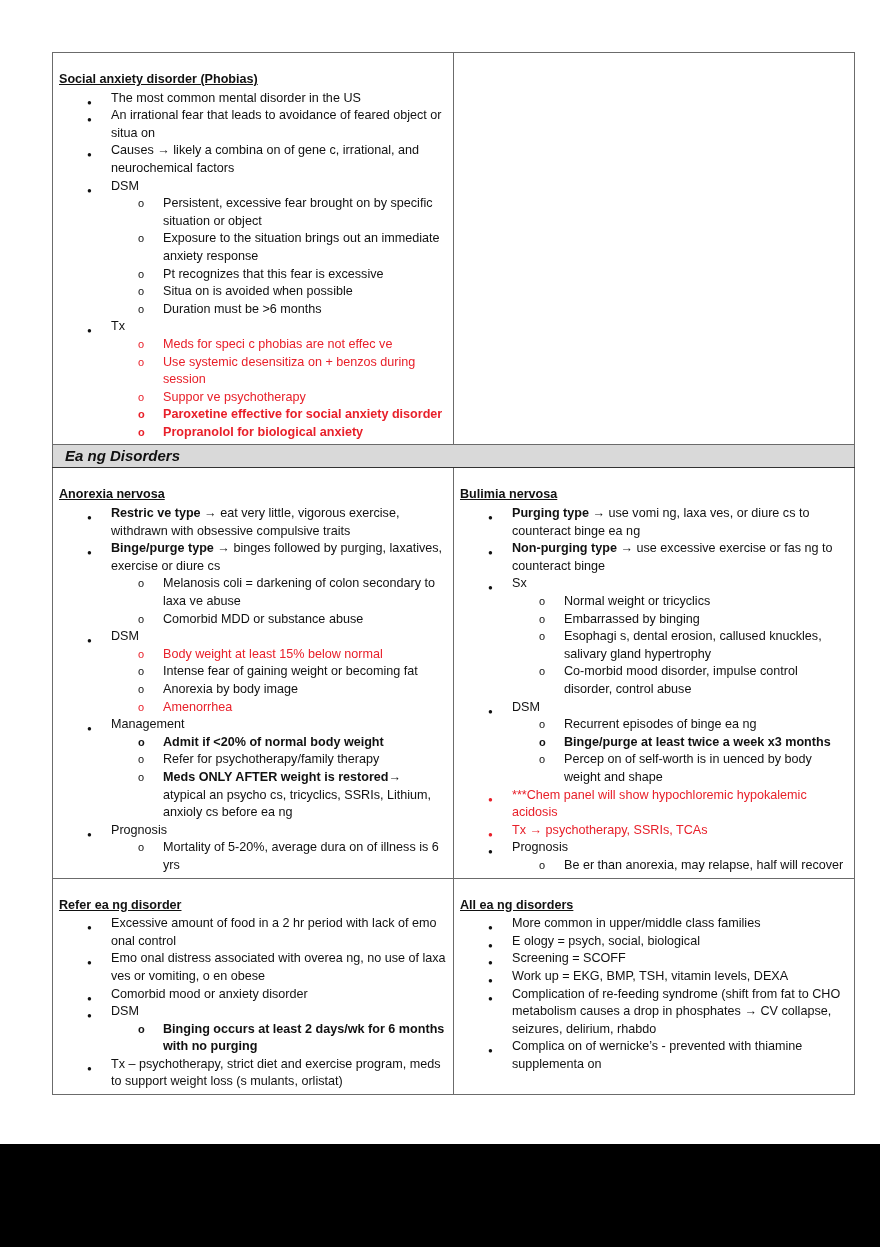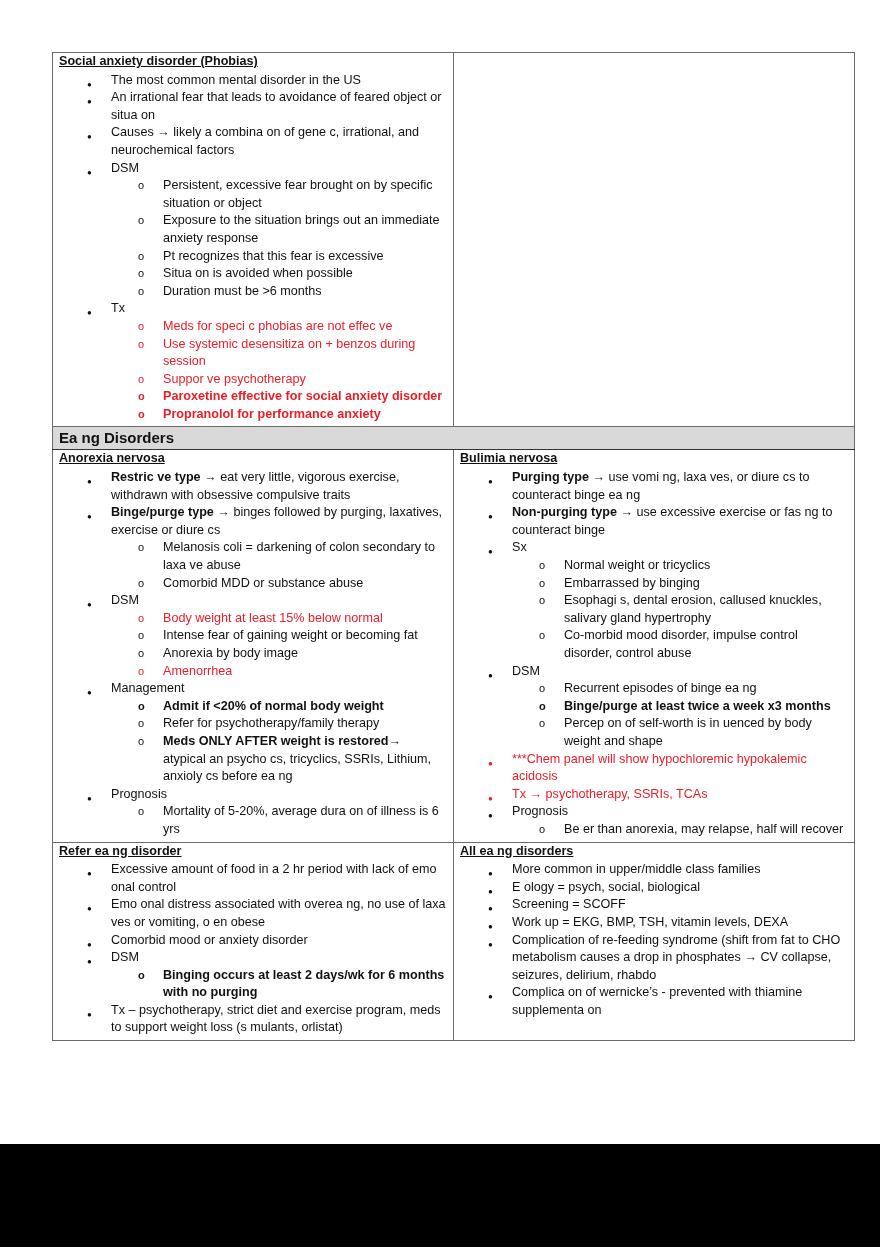--- a/index.html
+++ b/index.html
@@ -2,26 +2,26 @@
 <html><head>
 <meta charset="utf-8">
 <style>
   html, body { margin:0; padding:0; }
   body { width:880px; height:1247px; background:#fff; position:relative; overflow:hidden;
          font-family:"Liberation Sans", sans-serif; color:#111; }
   .page { position:absolute; left:0; top:0; width:880px; height:1144px; background:#fff; }
   .bottom-bar { position:absolute; left:0; top:1144px; width:880px; height:103px; background:#000; }
   table.doc { position:absolute; left:52px; top:52px; width:777px; border-collapse:collapse;
               table-layout:fixed; }
-  table.doc td { border:1px solid #6b6b6b; vertical-align:top; padding:0 6px 3px 6px;
+  table.doc td { border:1px solid #6b6b6b; vertical-align:top; padding:18px 6px 3px 6px;
                  font-size:12.6px; line-height:17.6px; }
   td.left { width:388px; }
   td.right { width:388px;margin-top:24px; }
   tr.section-row td { background:#d9d9d9; font-size:15px; font-weight:bold; line-height:20px;
-                      padding:1px 6px; border-top:1.5px solid #333; border-bottom:1.5px solid #333; }
+                      padding:1px 12px; border-top:1.5px solid #333; border-bottom:1.5px solid #333;font-style:italic; }
   .heading { font-weight:bold; text-decoration:underline; display:inline-block; margin-bottom:1px; }
   ul { margin:0; padding:0; list-style:none; }
   li { position:relative; }
   li.l1 { padding-left:52px; }
   li.l1 > .mark { position:absolute; left:28px; top:0; font-size:13px; }
   li.l2 { padding-left:104px; }
   li.l2 > .mark { position:absolute; left:79px; top:0; font-size:11px; }
   .red { color:#e8202a; }
   .b { font-weight:bold; }
 </style>
@@ -42,21 +42,21 @@
               <li class="l2"><span class="mark">o</span><span>Persistent, excessive fear brought on by specific situation or object</span></li>
               <li class="l2"><span class="mark">o</span><span>Exposure to the situation brings out an immediate anxiety response</span></li>
               <li class="l2"><span class="mark">o</span><span>Pt recognizes that this fear is excessive</span></li>
               <li class="l2"><span class="mark">o</span><span>Situa on is avoided when possible</span></li>
               <li class="l2"><span class="mark">o</span><span>Duration must be &gt;6 months</span></li>
               <li class="l1"><span class="mark" style="font-size: 8px; top: 4px;">●</span><span>Tx</span></li>
               <li class="l2 red"><span class="mark">o</span><span>Meds for speci c phobias are not effec ve</span></li>
               <li class="l2 red"><span class="mark">o</span><span>Use systemic desensitiza on + benzos during session</span></li>
               <li class="l2 red"><span class="mark">o</span><span>Suppor ve psychotherapy</span></li>
               <li class="l2 red b"><span class="mark">o</span><span>Paroxetine effective for social anxiety disorder</span></li>
-              <li class="l2 red b"><span class="mark">o</span><span>Propranolol for performance anxiety</span></li>
+              <li class="l2 red b"><span class="mark">o</span><span>Propranolol for biological anxiety</span></li>
             </ul>
       </td>
       <td class="right"></td>
     </tr>
     <tr class="section-row">
       <td colspan="2">Ea ng Disorders</td>
     </tr>
     <tr>
       <td class="left">
         <span class="heading">Anorexia nervosa</span>

